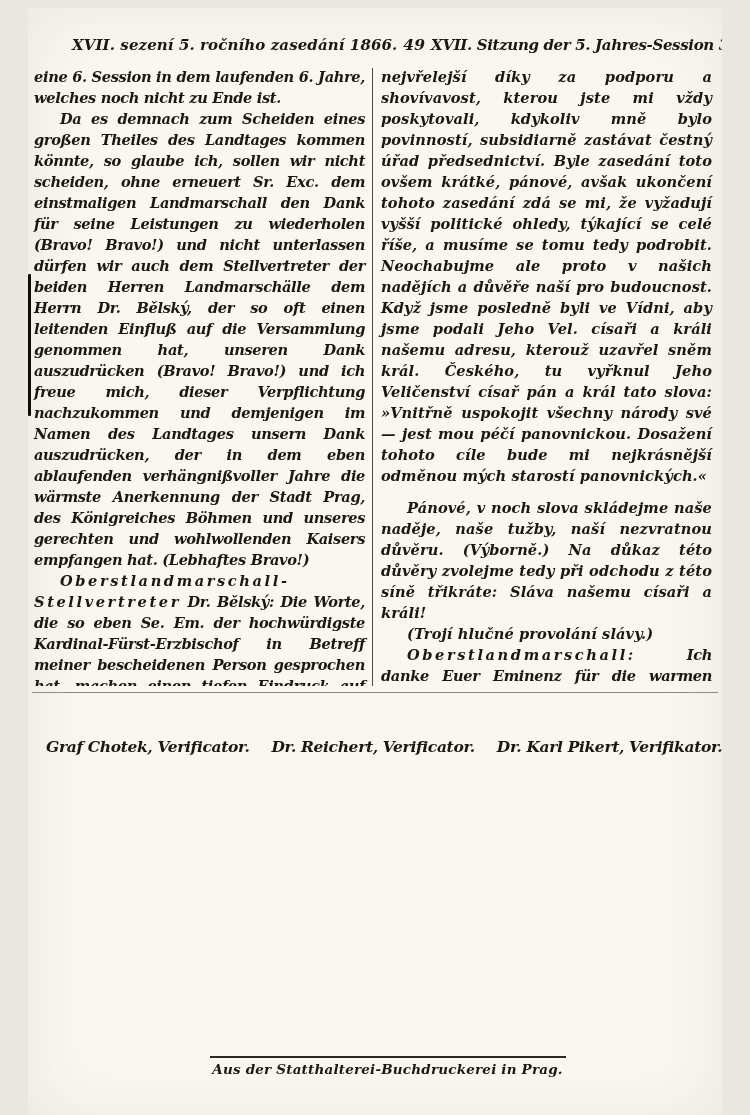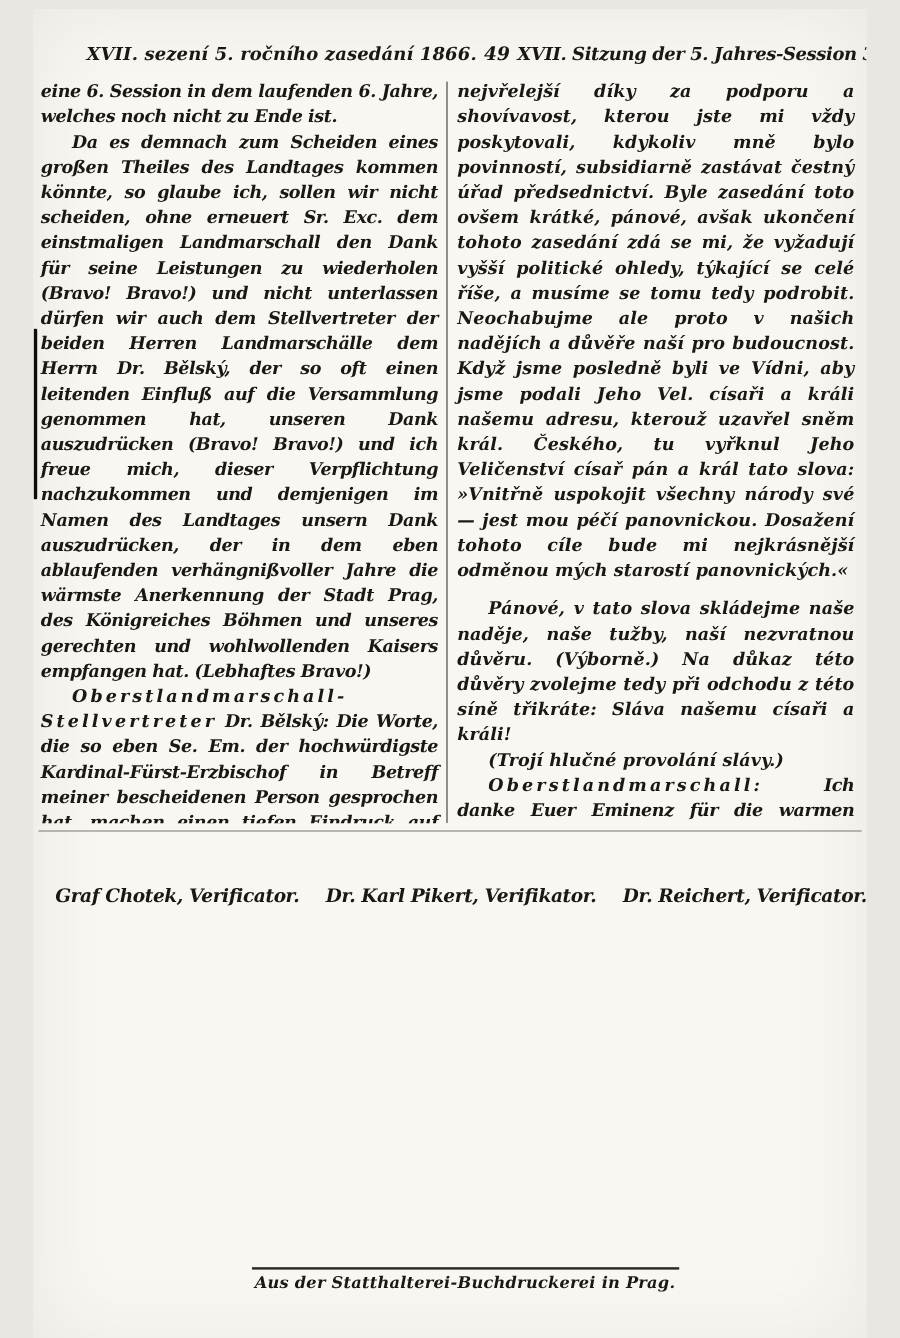--- a/index.html
+++ b/index.html
@@ -115,32 +115,32 @@
 
   <div class="columns">
     <div class="col left">
         <p class="para"><span class="fraktur">eine 6. Session in dem laufenden 6. Jahre, welches noch nicht zu Ende ist.</span></p>
         <p class="para indent"><span class="fraktur">Da es demnach zum Scheiden eines großen Theiles des Landtages kommen könnte, so glaube ich, sollen wir nicht scheiden, ohne erneuert Sr. Exc. dem einstmaligen Landmarschall den Dank für seine Leistungen zu wiederholen (Bravo! Bravo!) und nicht unterlassen dürfen wir auch dem Stellvertreter der beiden Herren Landmarschälle dem Herrn Dr. Bělský, der so oft einen leitenden Einfluß auf die Versammlung genommen hat, unseren Dank auszudrücken (Bravo! Bravo!) und ich freue mich, dieser Verpflichtung nachzukommen und demjenigen im Namen des Landtages unsern Dank auszudrücken, der in dem eben ablaufenden verhängnißvoller Jahre die wärmste Anerkennung der Stadt Prag, des Königreiches Böhmen und unseres gerechten und wohlwollenden Kaisers empfangen hat. (Lebhaftes Bravo!)</span></p>
         <p class="para indent"><span class="fraktur spaced">Oberstlandmarschall-Stellvertreter</span><span class="fraktur"> Dr. Bělský: Die Worte, die so eben Se. Em. der hochwürdigste Kardinal-Fürst-Erzbischof in Betreff meiner bescheidenen Person gesprochen hat, machen einen tiefen Eindruck auf mich. Ich habe während meines schwierigen Amtes als Bürgermeister in Prag nur meine Pflicht erfüllt; ich habe es gethan im Gefühle der wärmsten Vaterlandsliebe und in unerschütterlicher Treue und Ergebenheit zu unserem allergnädigsten Kaiser und König. Ich schätze mich glücklich, daß meine Thätigkeit eine so allseitige Anerkennung findet und daß sie von so hoher Stelle in diesem hohen Hause ebenfalls ausgesprochen wurde, wird mir für mein ganzes Leben die theuerste Erinnerung bleiben.</span></p>
       </div>
     <div class="divider"></div>
     <div class="col right">
         <p class="para"><span class="antiqua">nejvřelejší díky za podporu a shovívavost, kterou jste mi vždy poskytovali, kdykoliv mně bylo povinností, subsidiarně zastávat čestný úřad předsednictví. Byle zasedání toto ovšem krátké, pánové, avšak ukončení tohoto zasedání zdá se mi, že vyžadují vyšší politické ohledy, týkající se celé říše, a musíme se tomu tedy podrobit. Neochabujme ale proto v našich nadějích a důvěře naší pro budoucnost. Když jsme posledně byli ve Vídni, aby jsme podali Jeho Vel. císaři a králi našemu adresu, kterouž uzavřel sněm král. Českého, tu vyřknul Jeho Veličenství císař pán a král tato slova: »Vnitřně uspokojit všechny národy své — jest mou péčí panovnickou. Dosažení tohoto cíle bude mi nejkrásnější odměnou mých starostí panovnických.«</span></p>
-        <p class="para indent gap"><span class="antiqua">Pánové, v tato slova skládejme naše naděje, naše tužby, naší nezvratnou důvěru. (Výborně.) Na důkaz této důvěry zvolejme tedy při odchodu z této síně třikráte: Sláva našemu císaři a králi!</span></p>
+        <p class="para indent gap"><span class="antiqua">Pánové, v noch slova skládejme naše naděje, naše tužby, naší nezvratnou důvěru. (Výborně.) Na důkaz této důvěry zvolejme tedy při odchodu z této síně třikráte: Sláva našemu císaři a králi!</span></p>
         <p class="para indent"><span class="antiqua">(Trojí hlučné provolání slávy.)</span></p>
         <p class="para indent"><span class="fraktur spaced">Oberstlandmarschall:</span><span class="fraktur"> Ich danke Euer Eminenz für die warmen Worte, die Sie meiner Persönlichkeit gewidmet haben. Ich kann weiter Nichts beisetzen, als daß auch ich wiederholen kann, was der Hr. Bürgermeister und Stellvertreter gesagt hat.</span></p>
       </div>
   </div>
 
   <hr class="section-rule">
 
   <div class="signatures">
     <span class="signature fraktur">Graf Chotek, Verificator.</span>
+    <span class="signature fraktur">Dr. Reichert, Verificator.</span>
     <span class="signature fraktur">Dr. Karl Pikert, Verifikator.</span>
-    <span class="signature fraktur">Dr. Reichert, Verificator.</span>
   </div>
 
   <div class="imprint">
     <hr class="imprint-rule">
     <div class="imprint-text fraktur">Aus der Statthalterei-Buchdruckerei in Prag.</div>
   </div>
 
   <div class="artifact left-edge"></div>
   <div class="artifact bottom-edge"></div>
 

